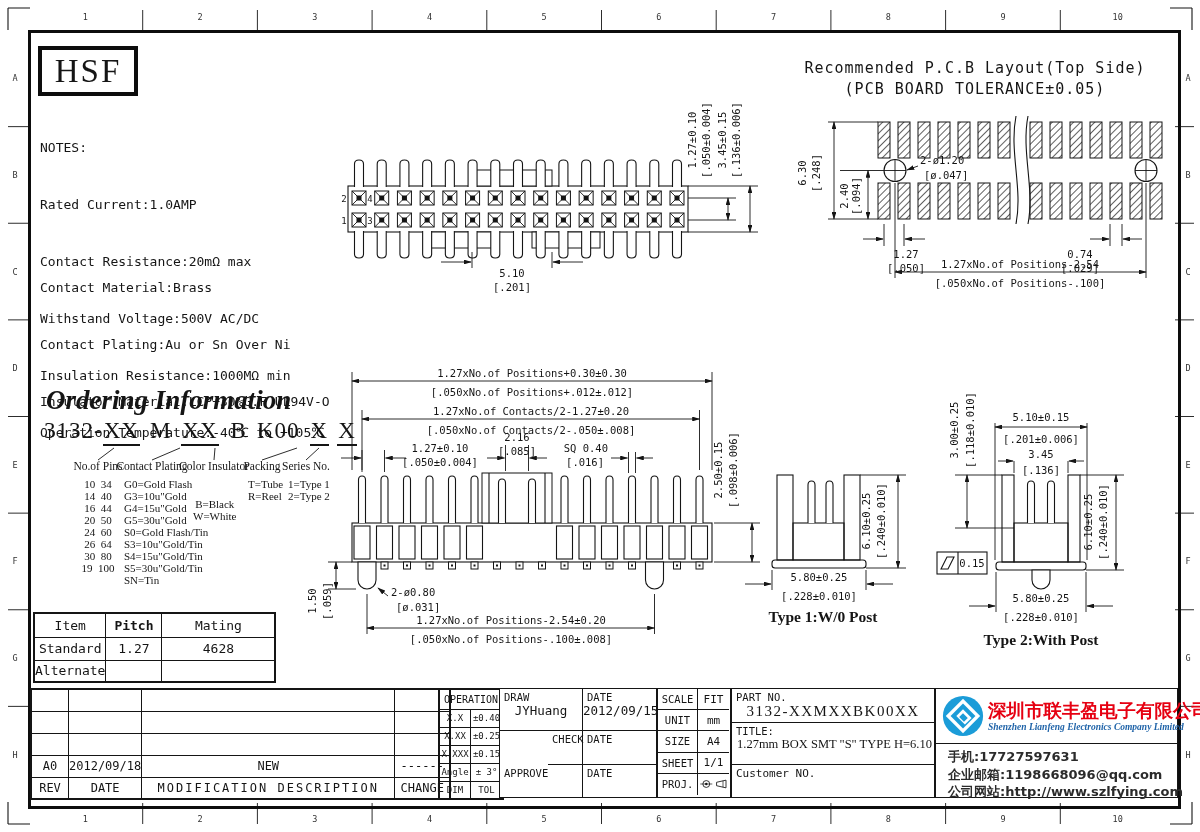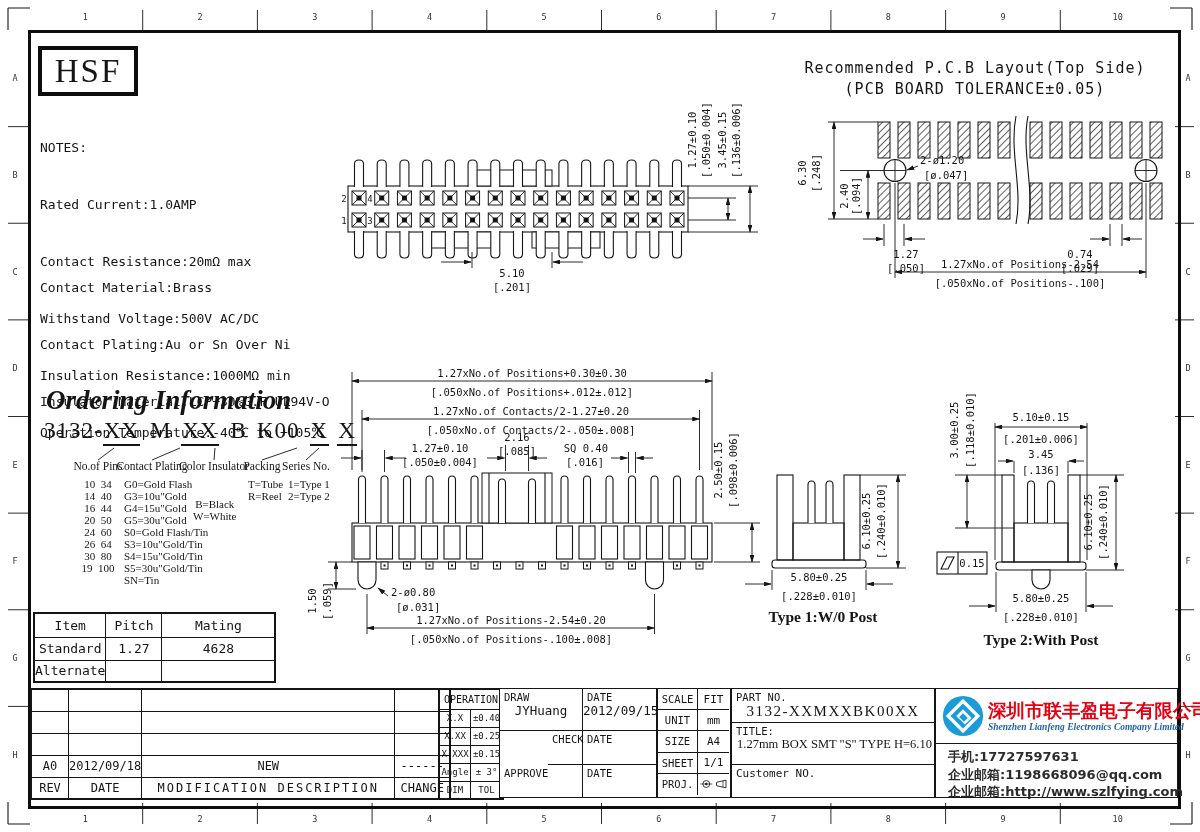--- a/index.html
+++ b/index.html
@@ -599,21 +599,21 @@
   <div class="abs ordCol" id="ord-col-0" style="left:98px;top:478px;transform:translateX(-50%);text-align:center;"><div>10  34</div><div>14  40</div><div>16  44</div><div>20  50</div><div>24  60</div><div>26  64</div><div>30  80</div><div>19  100</div></div>
   <div class="abs ordCol" id="ord-col-1" style="left:124px;top:478px;"><div>G0=Gold Flash</div><div>G3=10u"Gold</div><div>G4=15u"Gold</div><div>G5=30u"Gold</div><div>S0=Gold Flash/Tin</div><div>S3=10u"Gold/Tin</div><div>S4=15u"Gold/Tin</div><div>S5=30u"Gold/Tin</div><div>SN=Tin</div></div>
   <div class="abs ordCol" id="ord-col-2" style="left:193px;top:498px;text-align:center;"><div>B=Black</div><div>W=White</div></div>
   <div class="abs ordCol" id="ord-col-3" style="left:248px;top:478px;"><div>T=Tube</div><div>R=Reel</div></div>
   <div class="abs ordCol" id="ord-col-4" style="left:288px;top:478px;"><div>1=Type 1</div><div>2=Type 2</div></div>
 
   <table class="abs tbl" style="left:33px;top:612px;">
     <tbody>
         <tr style="height:24px;">
       <td style="width:60px;font-size:13px;">Item</td>
-      <td style="width:55px;font-size:13px;">Pitch</td>
+      <td style="width:55px;font-size:13px;font-weight:bold;">Pitch</td>
       <td style="width:112px;font-size:13px;">Mating</td>
     </tr>
     <tr style="height:23px;">
       <td style="font-size:13px;">Standard</td>
       <td style="font-size:13px;">1.27</td>
       <td style="font-size:13px;">4628</td>
     </tr>
     <tr style="height:22px;">
       <td style="font-size:13px;">Alternate</td>
       <td></td>
@@ -757,17 +757,17 @@
         <polygon points="23,20 28,25 24,29 19,24" fill="#1b9cd8"></polygon>
       </svg>
       <div>
         <div class="cnName">深圳市联丰盈电子有限公司</div>
         <div class="enName">Shenzhen Lianfeng Electronics Company Limited</div>
       </div>
     </div>
     <div style="padding:4px 0 0 12px;">
       <div class="contact">手机:17727597631</div>
       <div class="contact">企业邮箱:1198668096@qq.com</div>
-      <div class="contact">企业邮箱:http://www.szlfying.com</div>
+      <div class="contact">公司网站:http://www.szlfying.com</div>
     </div>
   </div>
 
 </div>
 
 </body></html>

